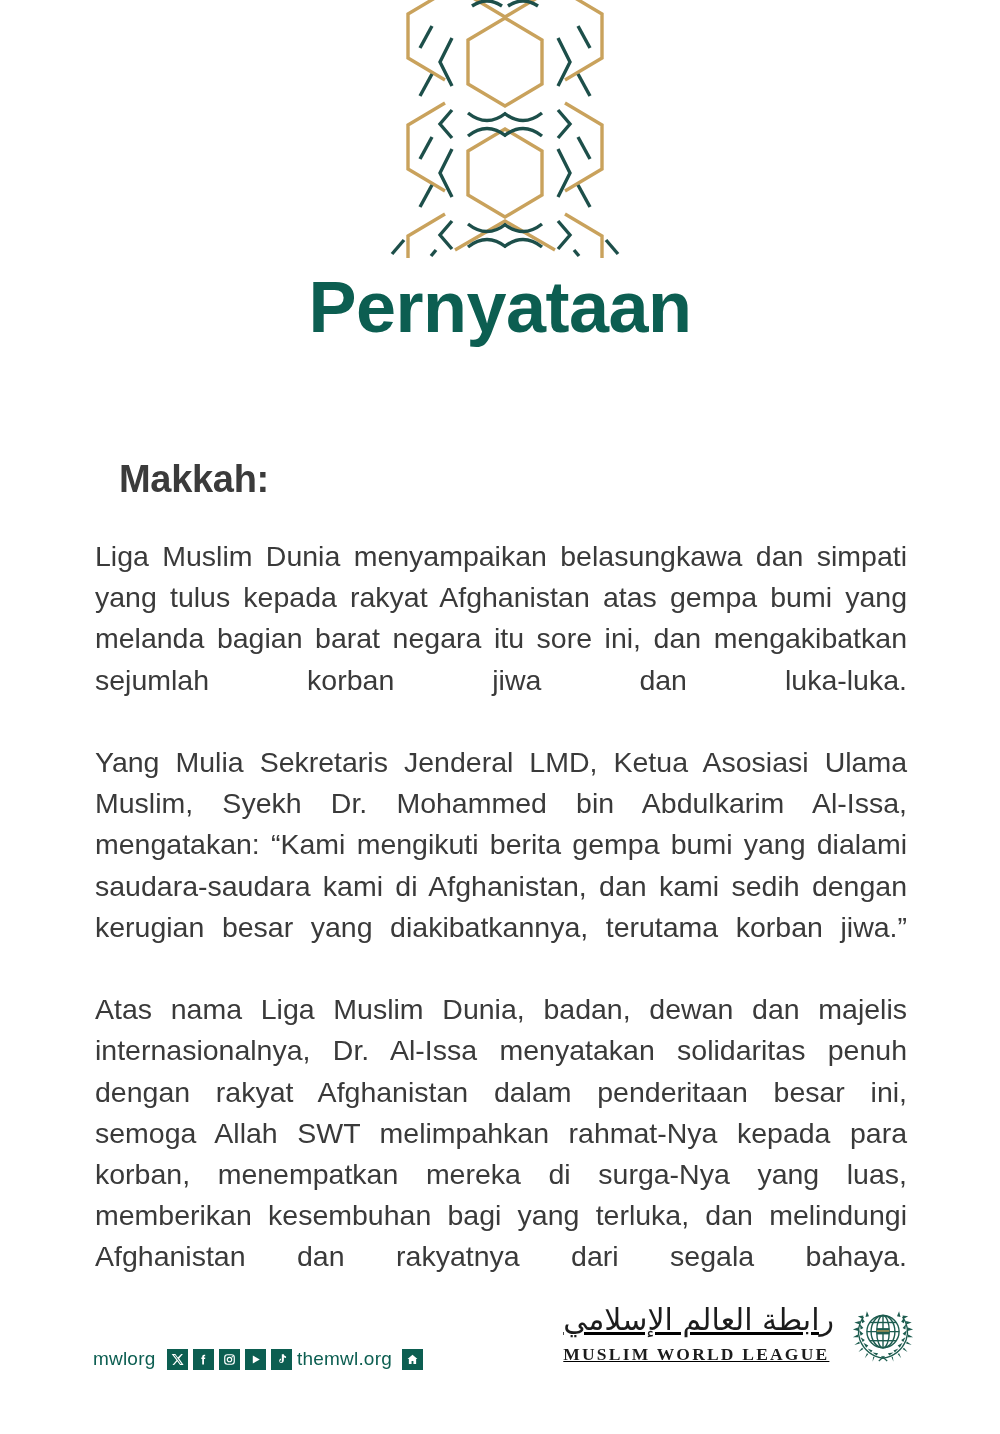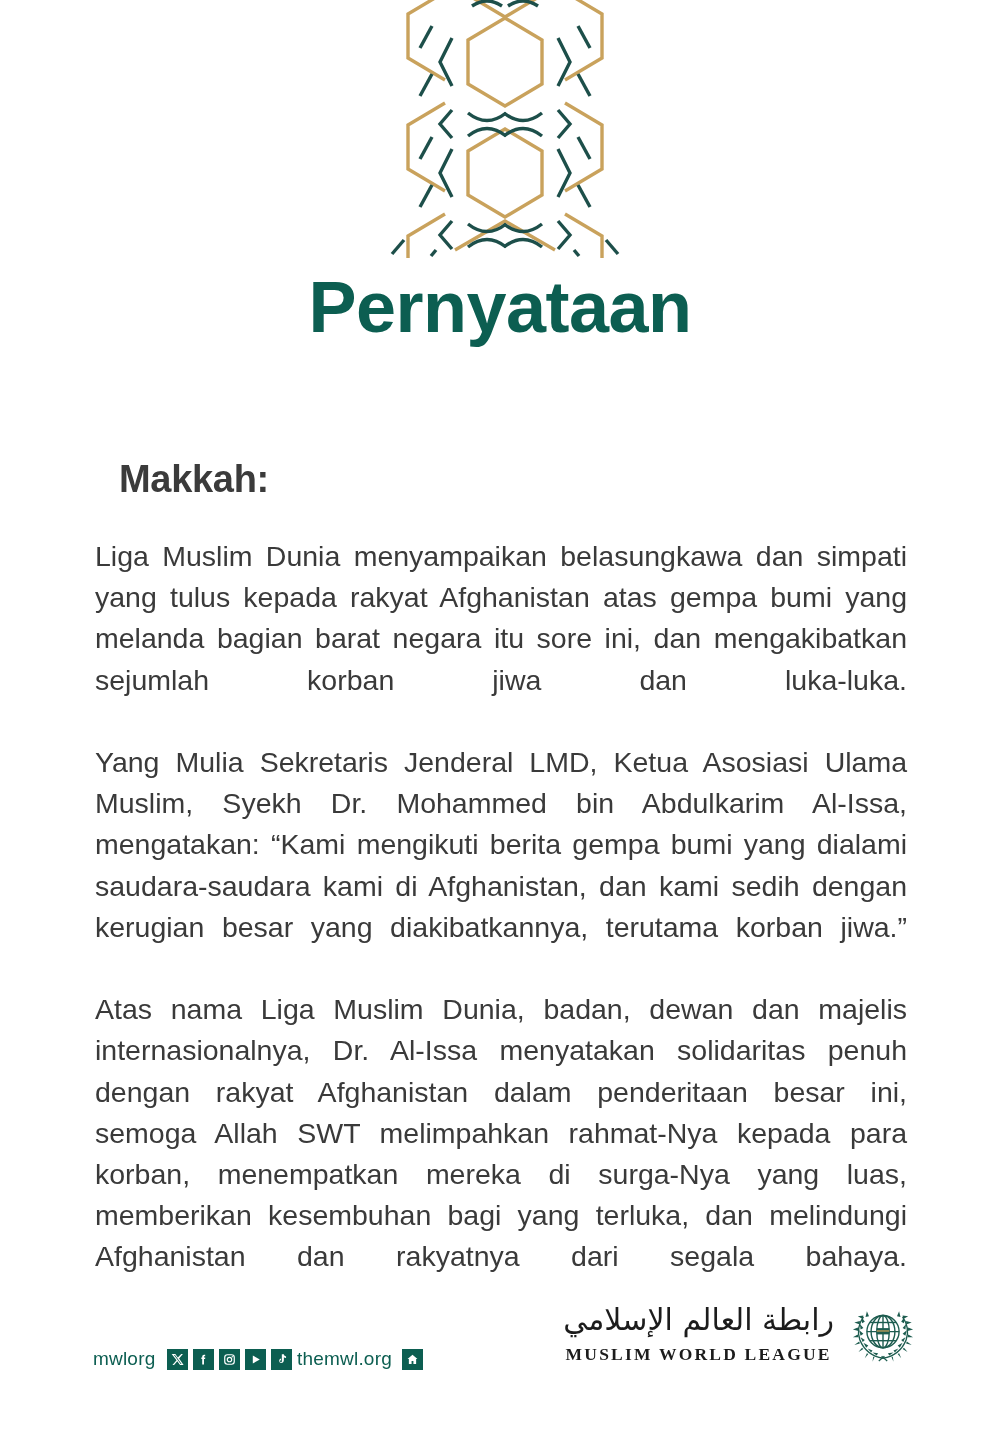--- a/index.html
+++ b/index.html
@@ -133,22 +133,22 @@
     position: absolute;
     right: 82px;
     top: 8px;
     display: flex;
     align-items: center;
     gap: 14px;
   }
   .logo-text {
     display: flex;
     flex-direction: column;
-    align-items: center;
     justify-content: center;
+    text-decoration: underline;
   }
   .logo-arabic {
     font-family: "DejaVu Sans", sans-serif;
     font-size: 30px;
     color: #1c1c1c;
     line-height: 1.25;
     direction: rtl;
     white-space: nowrap;
   }
   .logo-en {

